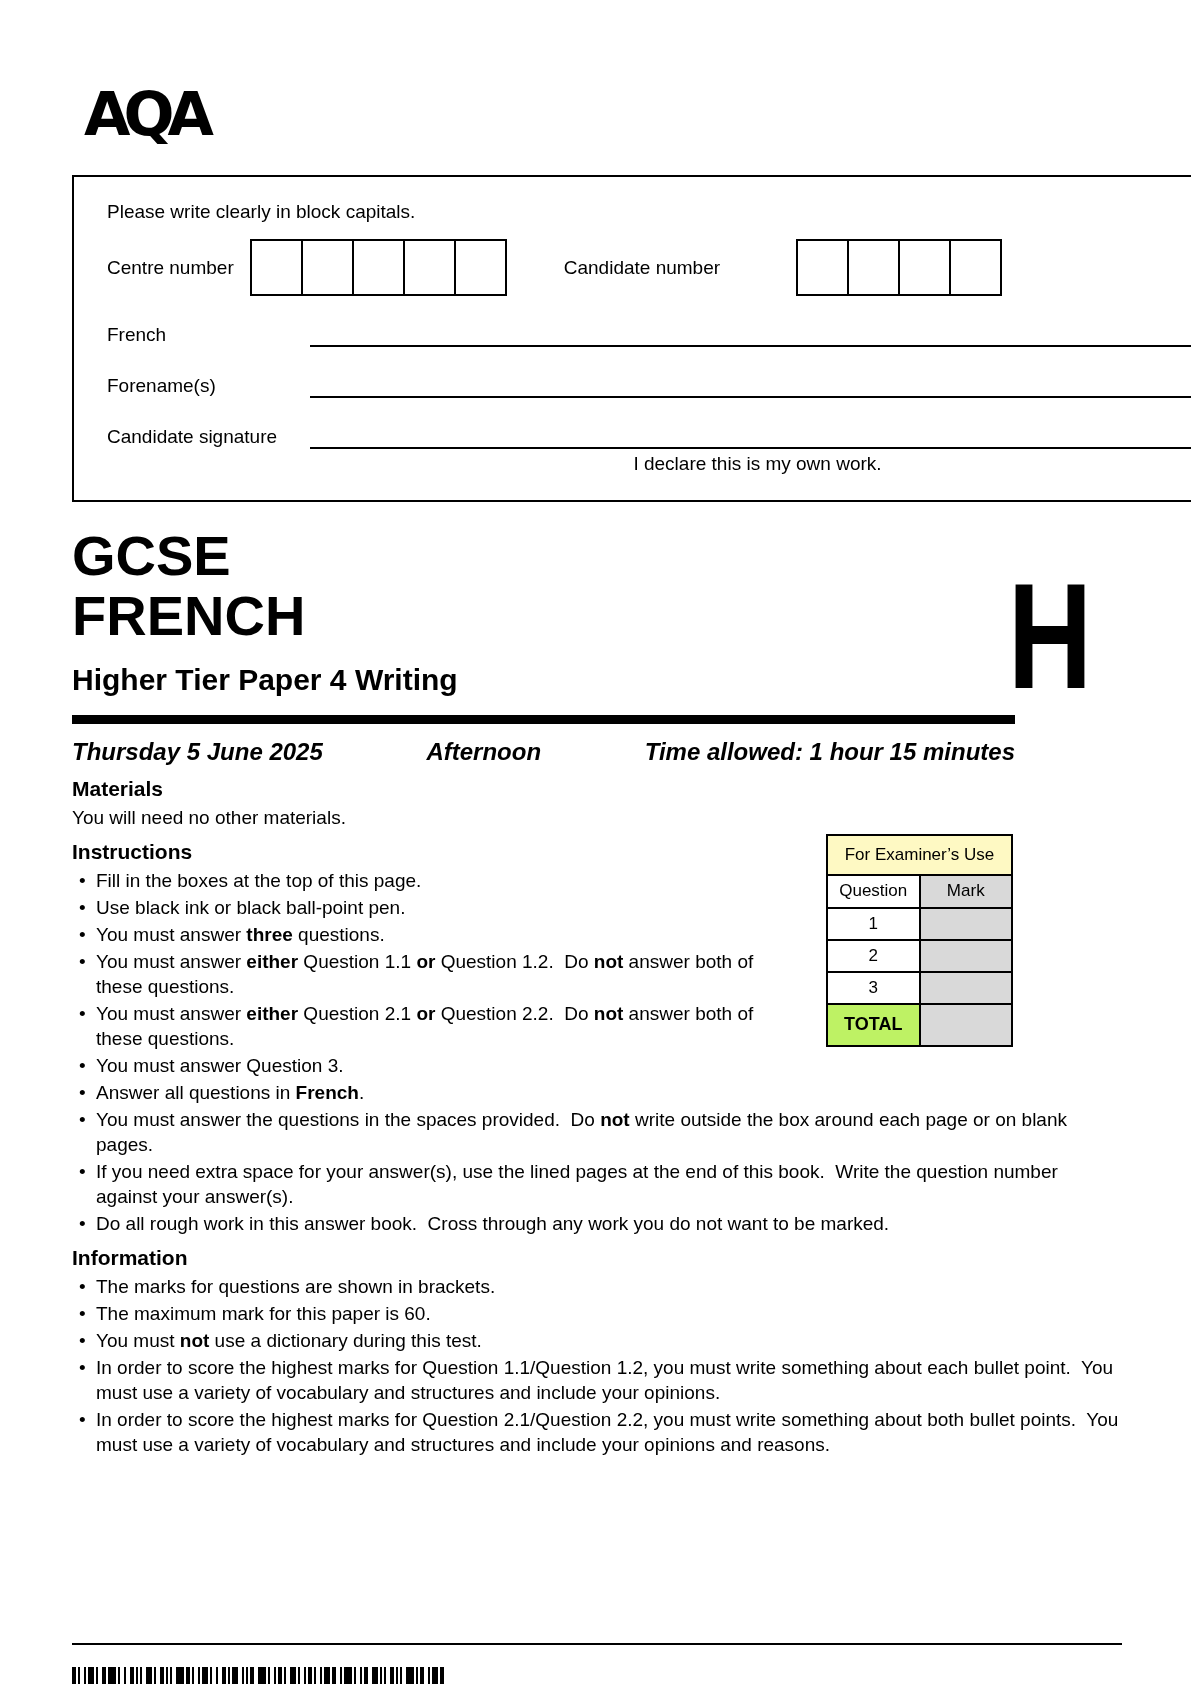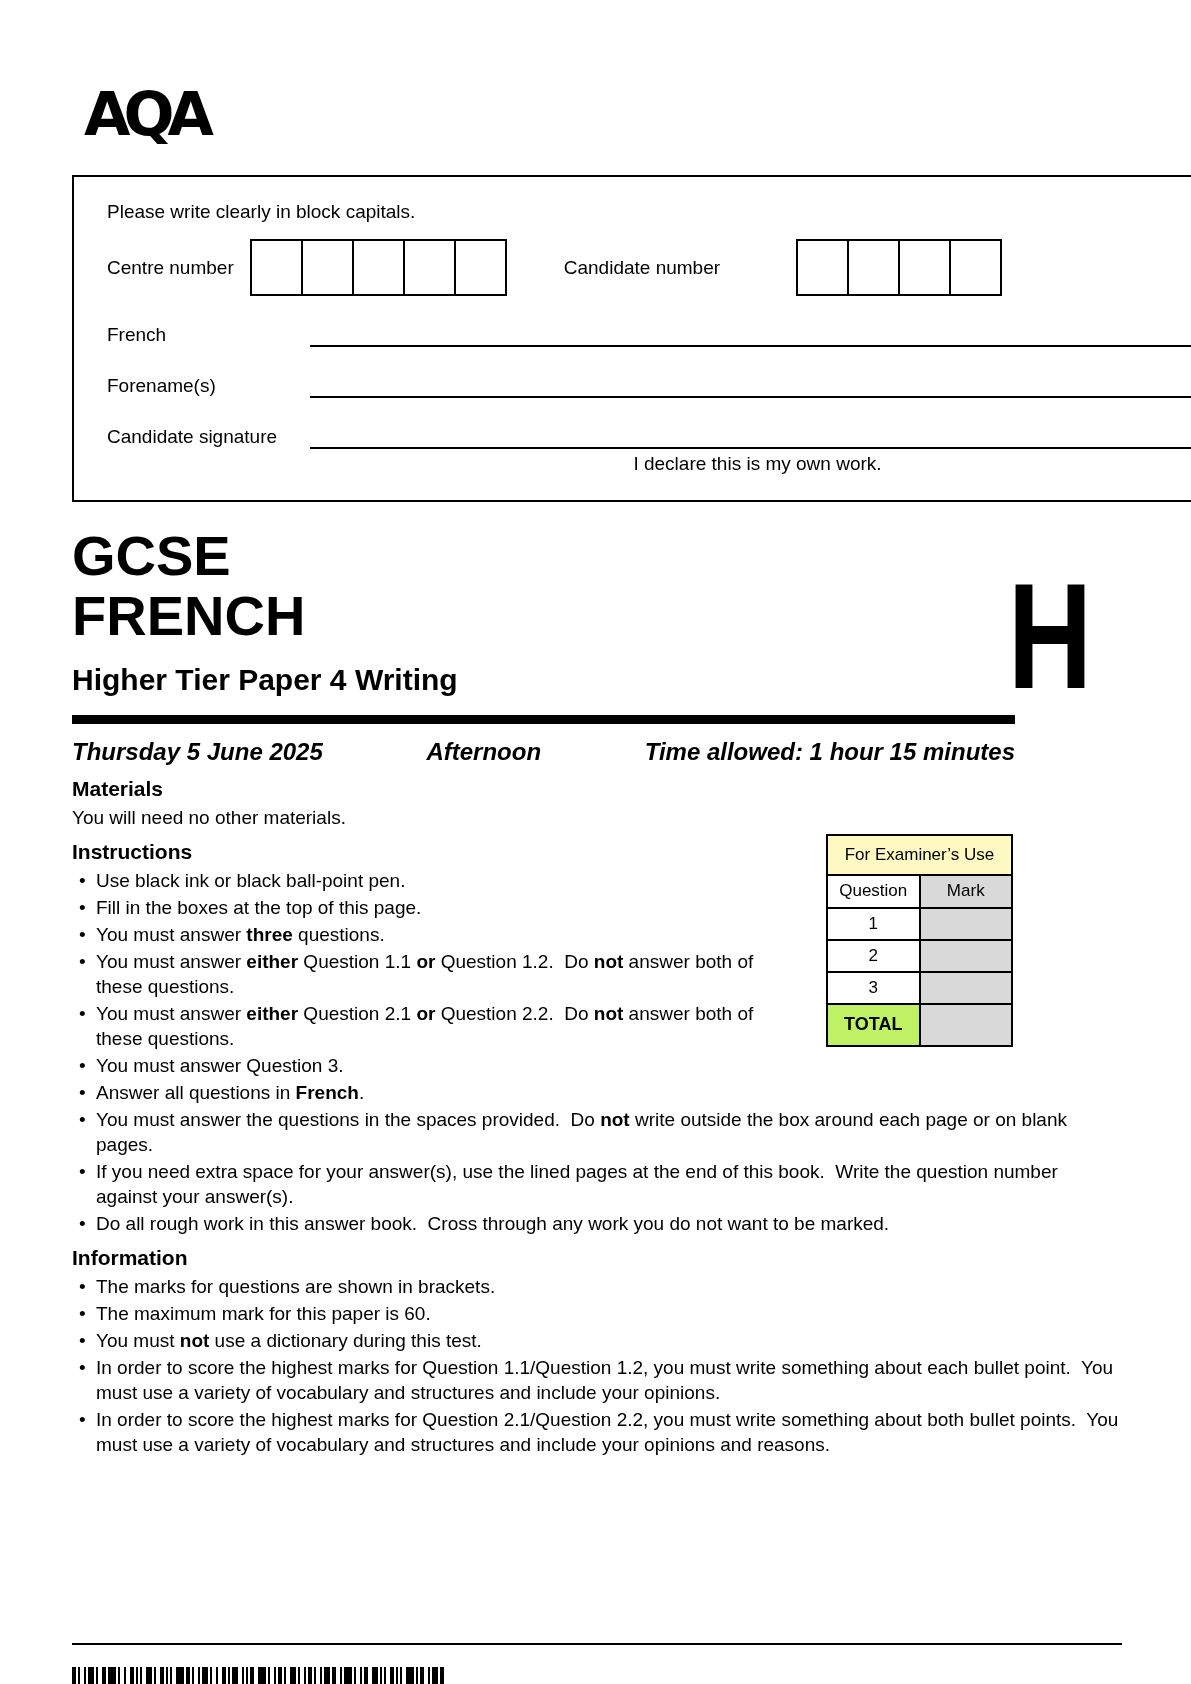--- a/index.html
+++ b/index.html
@@ -153,22 +153,22 @@
           <tr>
             <td class="t-total">TOTAL</td>
             <td class="t-totalm"></td>
           </tr>
         </tbody>
       </table>
     </div>
 
     <div class="sec-h">Instructions</div>
     <ul class="blist">
+        <li>Fill in the boxes at the top of this page.</li>
         <li>Use black ink or black ball-point pen.</li>
-        <li>Fill in the boxes at the top of this page.</li>
         <li>You must answer <b>three</b> questions.</li>
         <li>You must answer <b>either</b> Question 1.1 <b>or</b> Question 1.2.&nbsp; Do <b>not</b> answer both of these questions.</li>
         <li>You must answer <b>either</b> Question 2.1 <b>or</b> Question 2.2.&nbsp; Do <b>not</b> answer both of these questions.</li>
         <li>You must answer Question 3.</li>
         <li>Answer all questions in <b>French</b>.</li>
         <li>You must answer the questions in the spaces provided.&nbsp; Do <b>not</b> write outside the box around each page or on blank pages.</li>
         <li>If you need extra space for your answer(s), use the lined pages at the end of this book.&nbsp; Write the question number against your answer(s).</li>
         <li>Do all rough work in this answer book.&nbsp; Cross through any work you do not want to be marked.</li>
       </ul>
 

